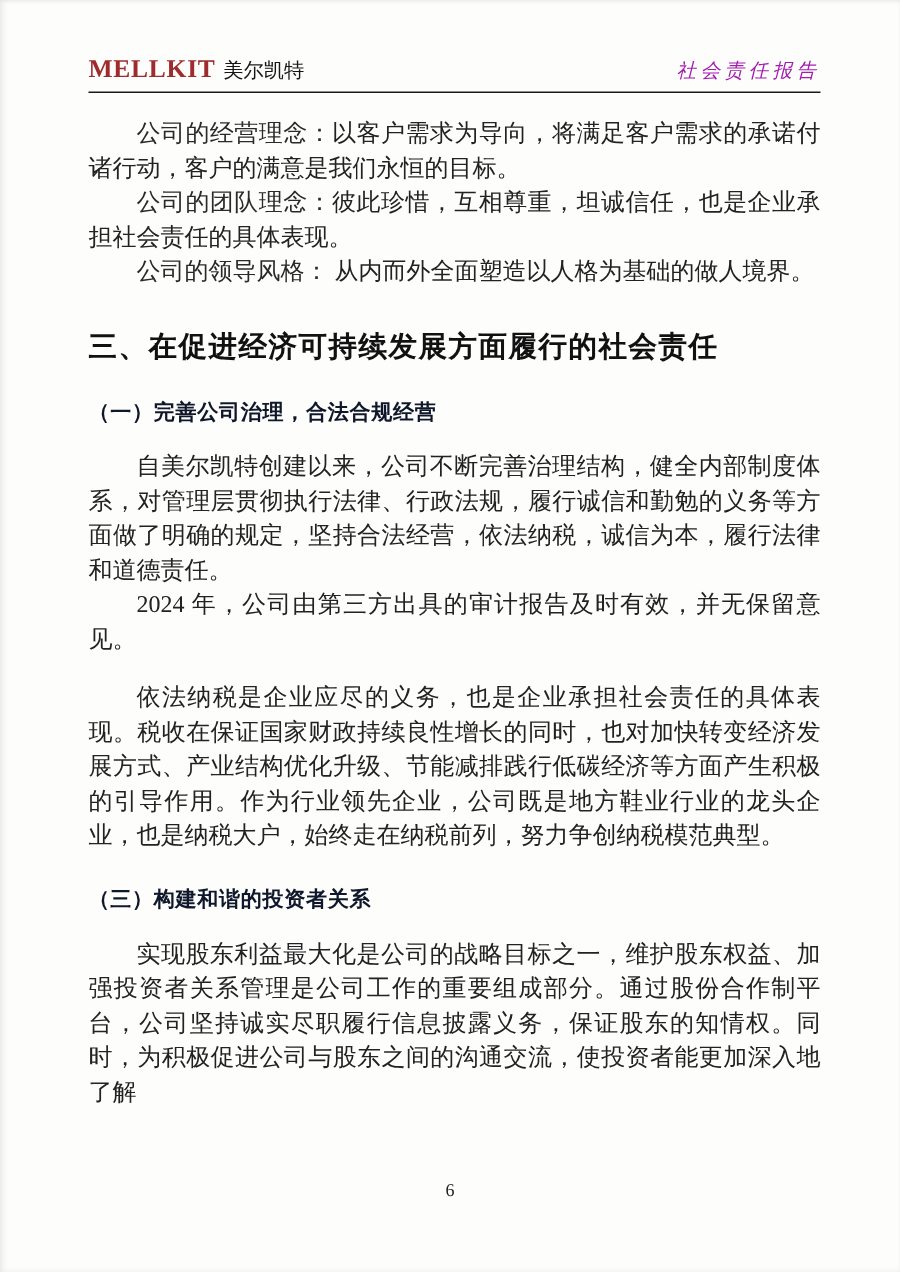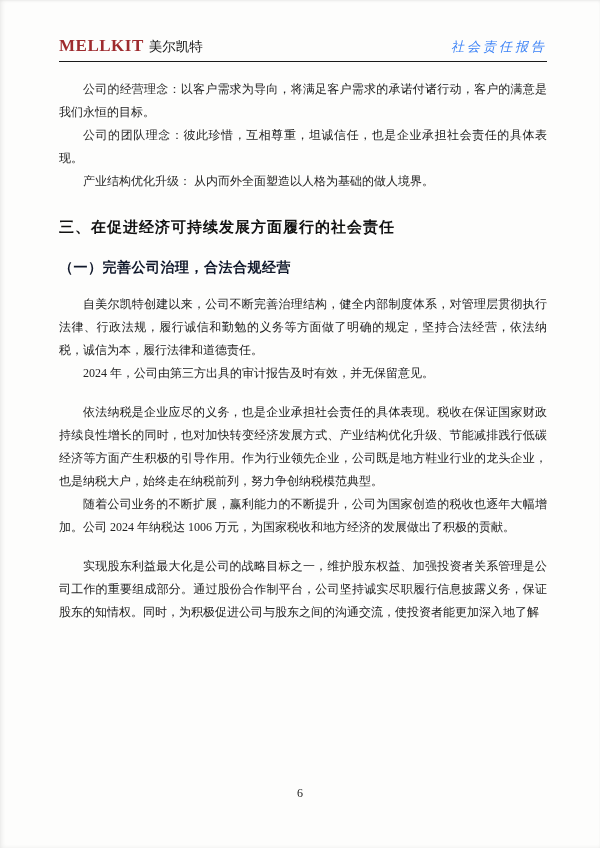--- a/index.html
+++ b/index.html
@@ -39,38 +39,38 @@
   }
   .logo-cn {
     font-size: 13.5px;
     color: #161616;
     margin-left: 5px;
   }
   .doc-title {
     font-size: 13px;
     font-style: italic;
     letter-spacing: 3px;
-    color: #3b82f6;
+    color: #a21caf;
   }
   
   .intro { margin-top: 16px; }
   p.body-line {
     margin: 0;
-    font-size: 12px;
+    font-size: 16px;
     line-height: 23px;
     text-indent: 2em;
     text-align: justify;
     color: #222;
   }
   .lead-label { color: #2a2a2a; }
   
   h1.chapter {
     margin: 25px 0 0 0;
     font-family: "Liberation Sans", "DejaVu Sans", sans-serif;
-    font-size: 15px;
+    font-size: 19px;
     font-weight: bold;
     letter-spacing: 1px;
     color: #111;
   }
   h2.section {
     margin: 22px 0 0 0;
     font-family: "Liberation Sans", "DejaVu Sans", sans-serif;
     font-size: 14px;
     font-weight: bold;
     letter-spacing: 0.5px;
@@ -97,41 +97,41 @@
     <div class="header">
       <div>
         <span class="logo-en">MELLKIT</span><span class="logo-cn">美尔凯特</span>
       </div>
       <div class="doc-title">社会责任报告</div>
     </div>
 
     <div class="intro">
       <p class="body-line"><span class="lead-label">公司的经营理念：</span><span>以客户需求为导向，将满足客户需求的承诺付诸行动，客户的满意是我们永恒的目标。</span></p>
       <p class="body-line"><span class="lead-label">公司的团队理念：</span><span>彼此珍惜，互相尊重，坦诚信任，也是企业承担社会责任的具体表现。</span></p>
-      <p class="body-line"><span class="lead-label">产业结构优化升级：</span><span>  从内而外全面塑造以人格为基础的做人境界。</span></p>
+      <p class="body-line"><span class="lead-label">公司的领导风格：</span><span>  从内而外全面塑造以人格为基础的做人境界。</span></p>
     </div>
 
     <h1 class="chapter">三、在促进经济可持续发展方面履行的社会责任</h1>
 
     <div>
       <h2 class="section">（一）完善公司治理，合法合规经营</h2>
       <div class="section-body">
         <p class="body-line">自美尔凯特创建以来，公司不断完善治理结构，健全内部制度体系，对管理层贯彻执行法律、行政法规，履行诚信和勤勉的义务等方面做了明确的规定，坚持合法经营，依法纳税，诚信为本，履行法律和道德责任。</p>
         <p class="body-line">2024 年，公司由第三方出具的审计报告及时有效，并无保留意见。</p>
       </div>
     </div>
 
     <div>
       <div class="section-body">
         <p class="body-line">依法纳税是企业应尽的义务，也是企业承担社会责任的具体表现。税收在保证国家财政持续良性增长的同时，也对加快转变经济发展方式、产业结构优化升级、节能减排践行低碳经济等方面产生积极的引导作用。作为行业领先企业，公司既是地方鞋业行业的龙头企业，也是纳税大户，始终走在纳税前列，努力争创纳税模范典型。</p>
-        <p class="body-line">随着公司业务的不断扩展，赢利能力的不断提升，公司为国家创造的税收也逐年大幅增加。公司 2024 年纳税达 1006 万元，为国家税收和地方经济的发展做出了积极的贡献。</p>
       </div>
     </div>
 
     <div>
+      <h2 class="section">（三）构建和谐的投资者关系</h2>
       <div class="section-body">
         <p class="body-line">实现股东利益最大化是公司的战略目标之一，维护股东权益、加强投资者关系管理是公司工作的重要组成部分。通过股份合作制平台，公司坚持诚实尽职履行信息披露义务，保证股东的知情权。同时，为积极促进公司与股东之间的沟通交流，使投资者能更加深入地了解</p>
       </div>
     </div>
 
   </div>
 
   <div class="page-number">6</div>
 </div>
 

